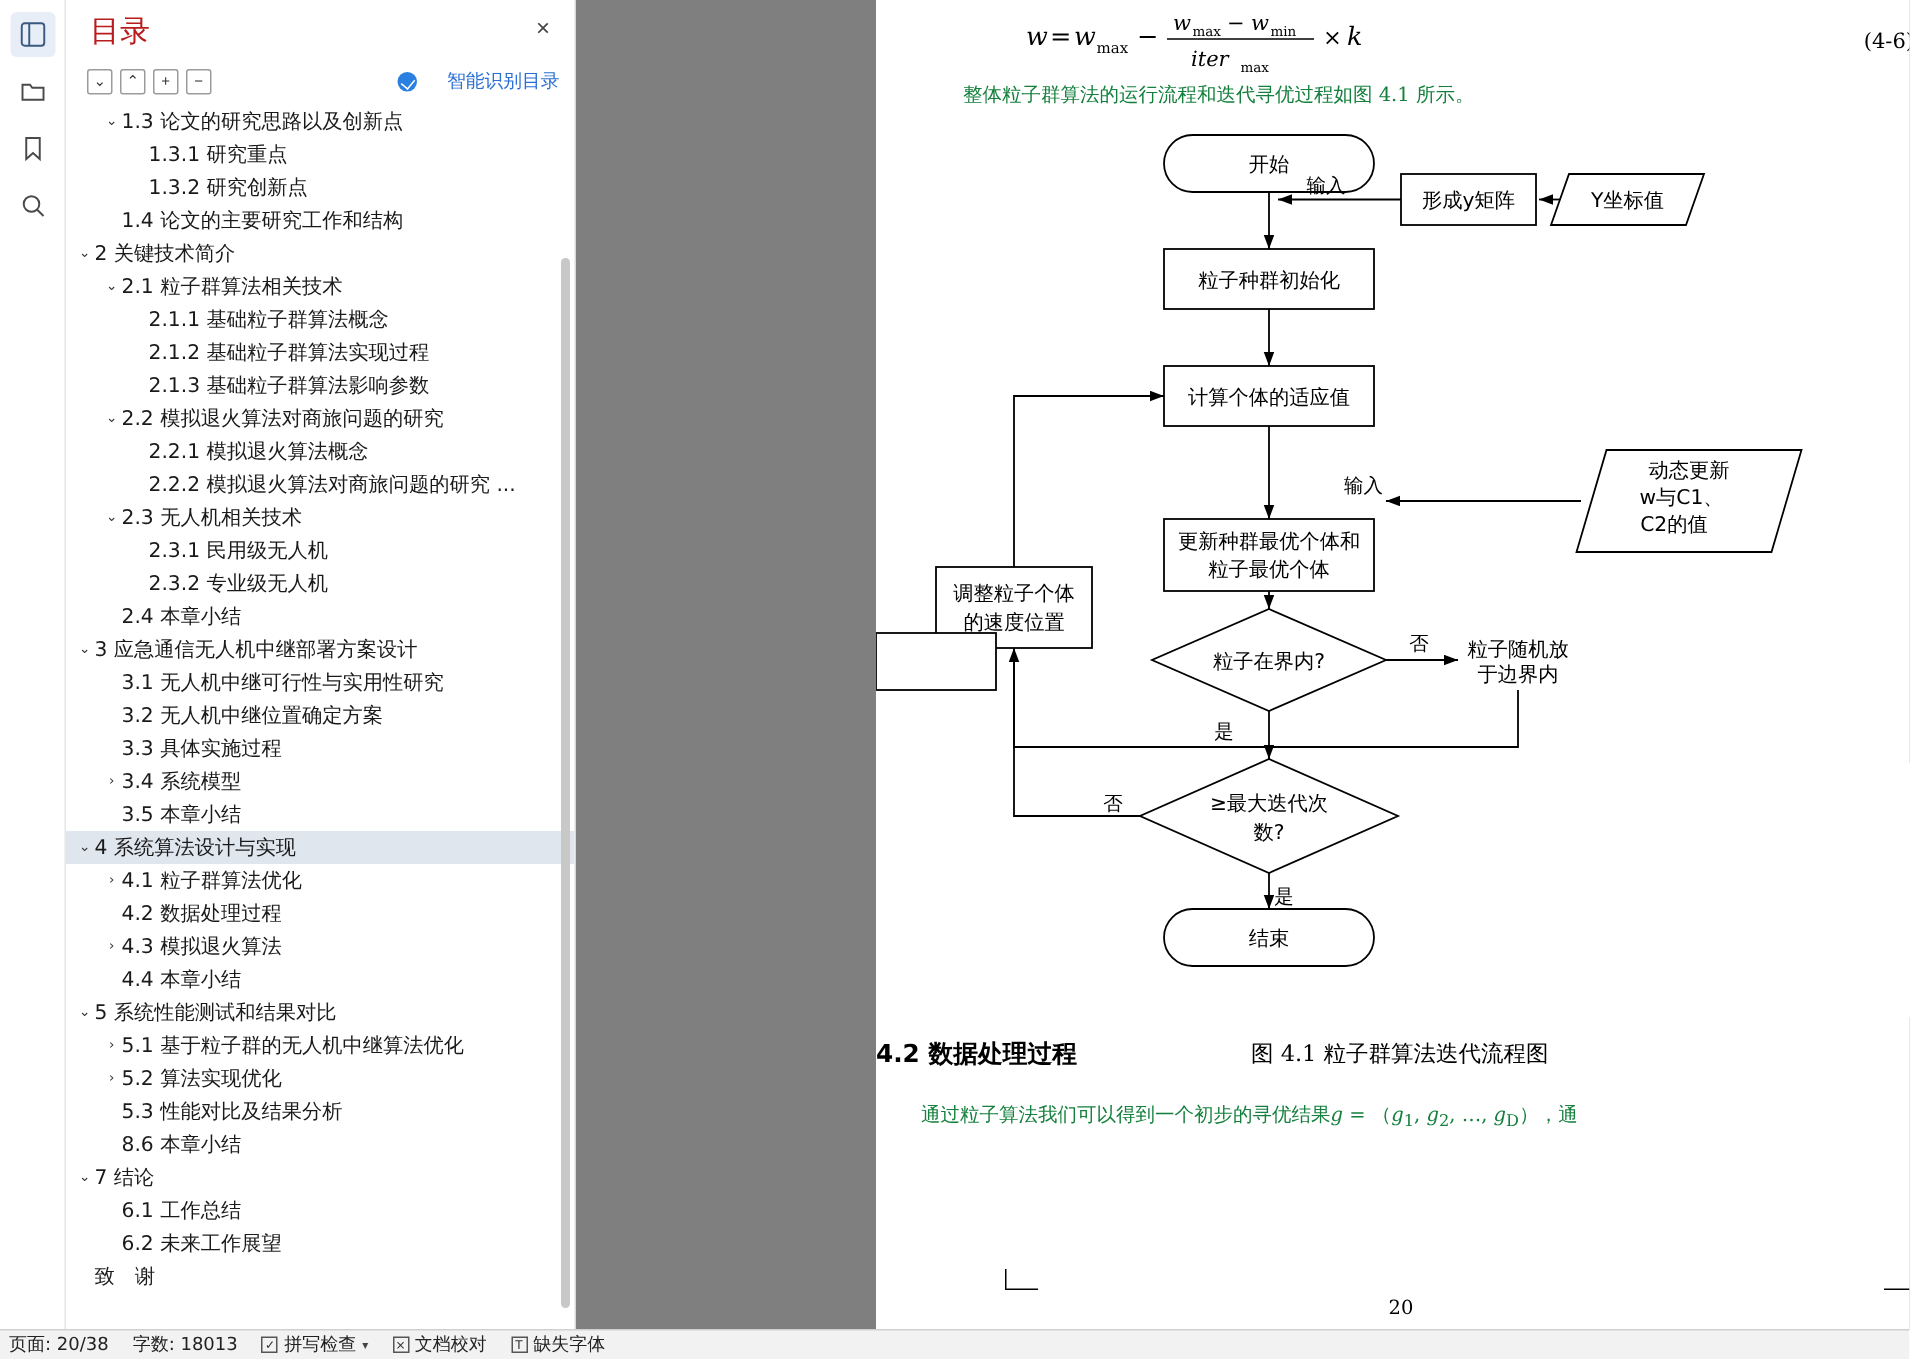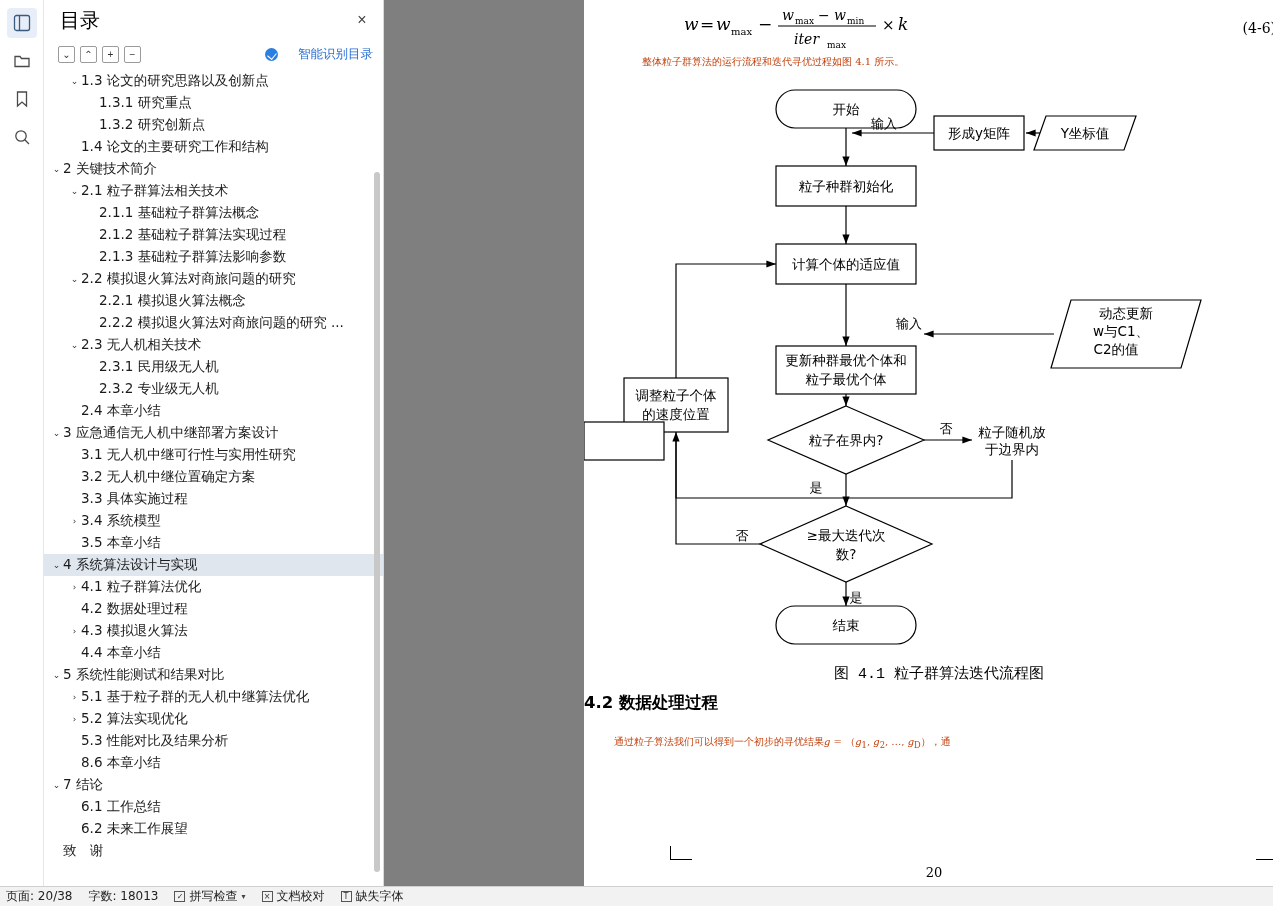--- a/index.html
+++ b/index.html
@@ -38,21 +38,21 @@
     position: absolute; left: 44px; top: 0; width: 340px; height: 886px;
     background: #ffffff;
     border-right: 1px solid #d9d9d9;
     display: flex; flex-direction: column;
   }
   #toc-header {
     height: 40px; display: flex; align-items: center;
     padding: 0 10px 0 16px;
   }
   #toc-title {
-    font-size: 20px; color: #000000; font-weight: 400; flex: 1;
+    font-size: 20px; color: #b91c1c; font-weight: 400; flex: 1;
     font-family: "DejaVu Sans", "Liberation Sans", sans-serif;
   }
   #toc-close {
     width: 22px; height: 22px; display: flex; align-items: center; justify-content: center;
     color: #444; font-size: 16px; line-height: 1;
   }
   #toc-toolbar {
     height: 28px; display: flex; align-items: center;
     padding: 0 10px 0 14px;
   }
@@ -115,21 +115,21 @@
     position: absolute; left: 100px; top: 18px;
     font-family: "DejaVu Serif", serif; font-size: 15px; color: #000;
   }
   .formula-num {
     position: absolute; right: 8px; top: 38px;
     font-family: "DejaVu Serif", serif; font-size: 14px; color: #000;
   }
   .para {
     position: absolute;
     font-family: "DejaVu Serif", "Liberation Serif", serif;
-    font-size: 10px; color: #c2410c; line-height: 1.6;
+    font-size: 13px; color: #15803d; line-height: 1.6;
   }
   .heading {
     position: absolute;
     font-family: "DejaVu Sans", "Liberation Sans", sans-serif;
     font-size: 16.5px; font-weight: bold; color: #000;
   }
   .fig-cap {
     position: absolute;
     font-family: "DejaVu Serif", "Liberation Serif", serif;
     font-size: 15px; color: #000;
@@ -451,21 +451,21 @@
           <g font-family="DejaVu Sans, Liberation Sans, sans-serif" font-size="13" fill="#000" text-anchor="middle">
             <text x="300" y="50">输入</text>
             <text x="325" y="250">输入</text>
             <text x="362" y="355">否</text>
             <text x="232" y="414">是</text>
             <text x="158" y="462">否</text>
             <text x="272" y="524">是</text>
           </g>
         </svg>
 
-        <div class="fig-cap" style="left:250px; top:682px;font-family:Liberation Mono, monospace;">图  4.1 粒子群算法迭代流程图</div>
+        <div class="fig-cap" style="left:250px; top:711px;">图  4.1 粒子群算法迭代流程图</div>
         <div class="heading" style="left:0px; top:710px;">4.2 数据处理过程</div>
 
         <div class="para" style="left:30px; top:752px; width:660px;">
           <span>通过粒子算法我们可以得到一个初步的寻优结果</span><span style="font-style:italic;">g</span> = （<span style="font-style:italic;">g</span><sub>1</sub>, <span style="font-style:italic;">g</span><sub>2</sub>, …, <span style="font-style:italic;">g</span><sub>D</sub>）<span>，通</span>
         </div>
 
         <div class="corner bl"></div>
         <div class="corner br"></div>
         <div class="page-num">20</div>
       </div>

